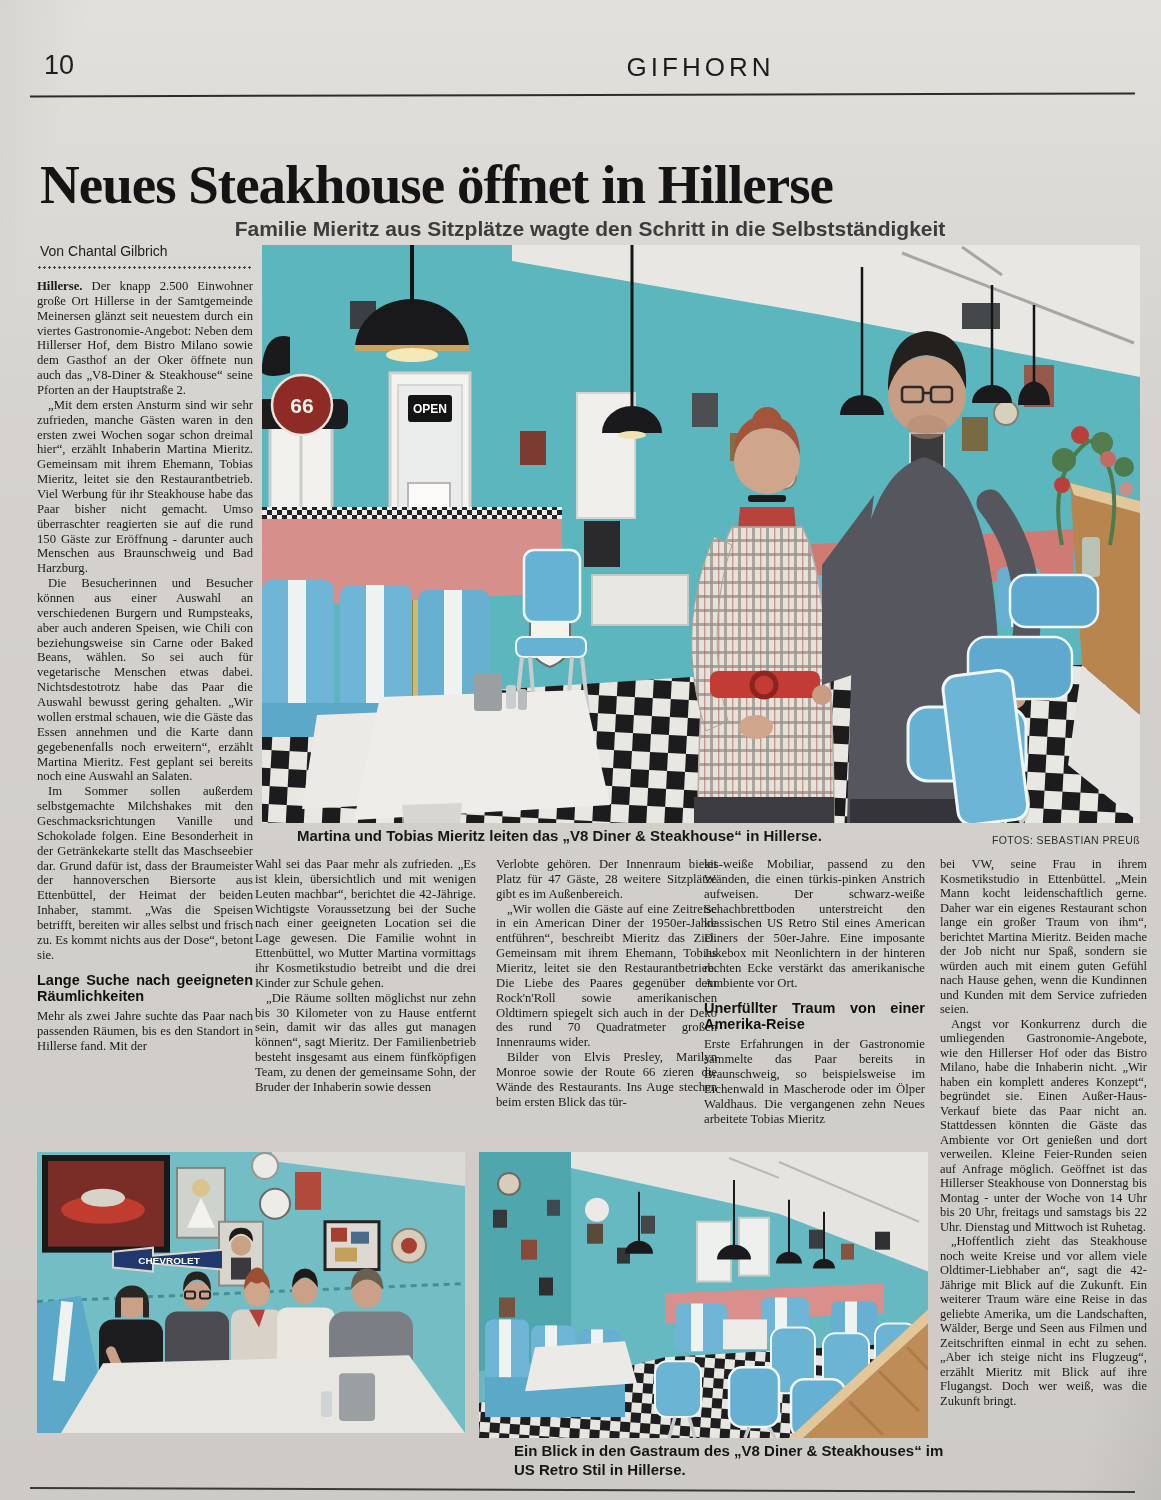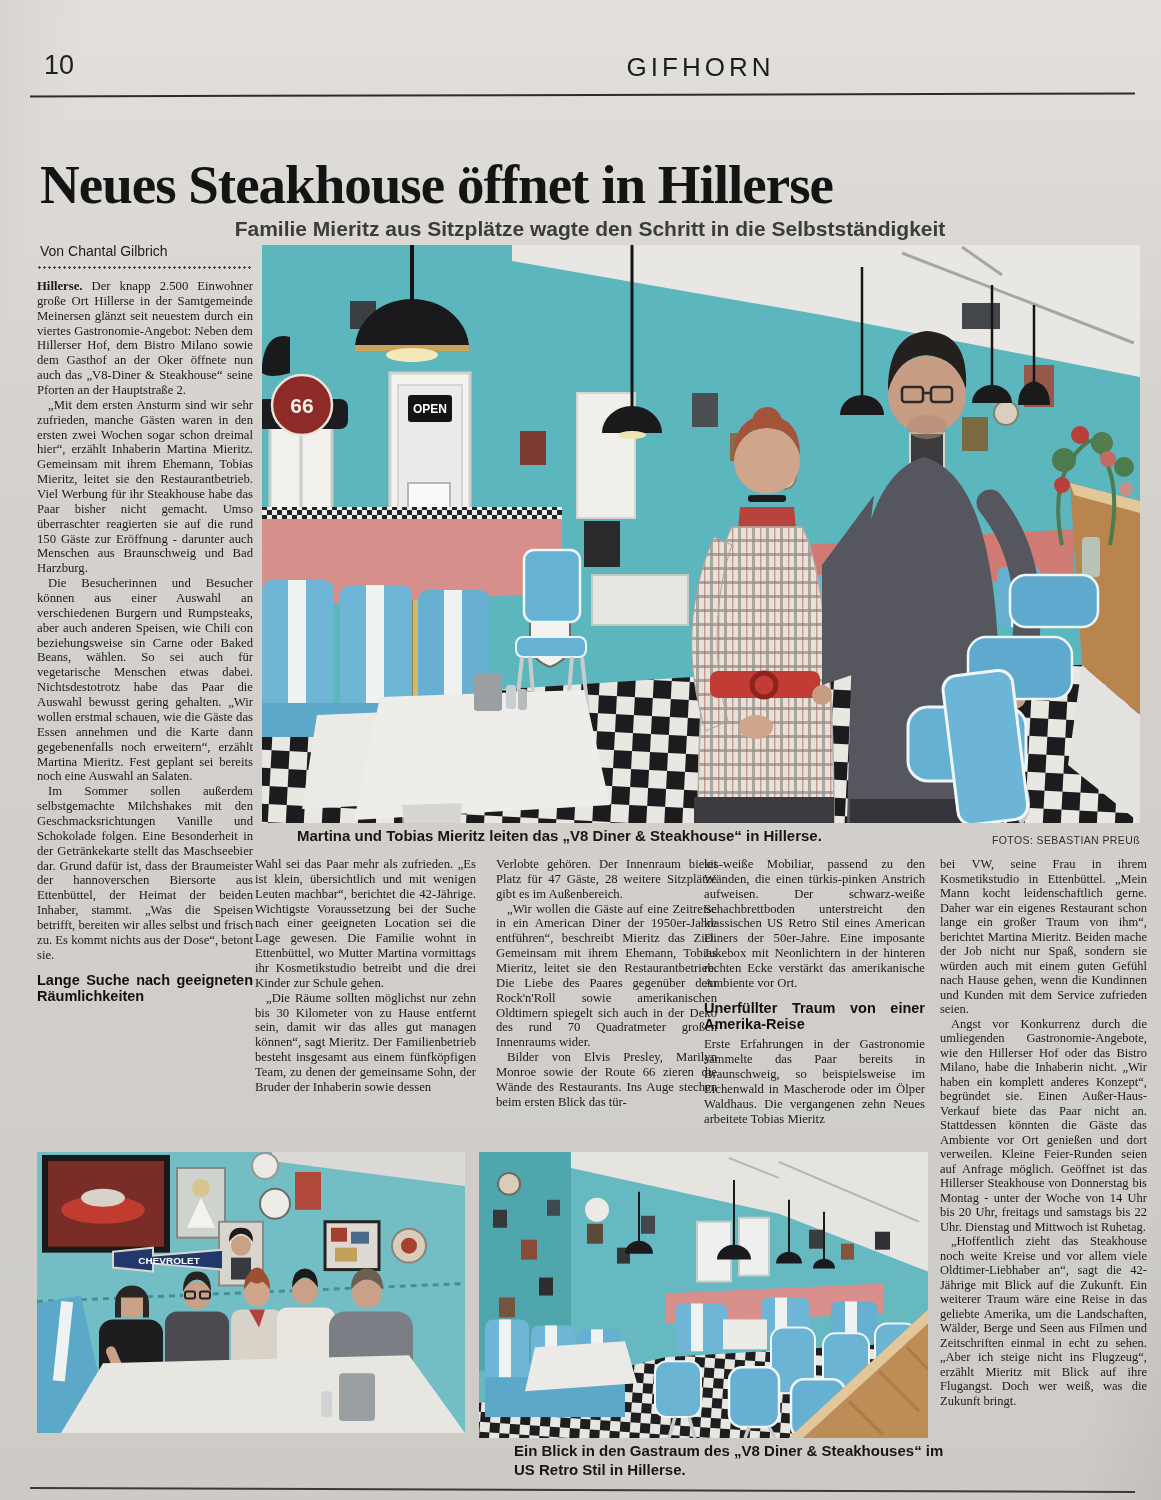--- a/index.html
+++ b/index.html
@@ -63,20 +63,21 @@
   <h2 class="abs subheadline">Familie Mieritz aus Sitzplätze wagte den Schritt in die Selbstständigkeit</h2>
   <div class="abs byline">Von Chantal Gilbrich</div>
   <div class="abs bylinerule"></div>
 
   <div class="abs col col1">
     <p class="np"><span class="lead">Hillerse.</span><span> Der knapp 2.500 Einwohner große Ort Hillerse in der Samtgemeinde Meinersen glänzt seit neuestem durch ein viertes Gastronomie-Angebot: Neben dem Hillerser Hof, dem Bistro Milano sowie dem Gasthof an der Oker öffnete nun auch das „V8-Diner &amp; Steakhouse“ seine Pforten an der Hauptstraße 2.</span></p>
     <p>„Mit dem ersten Ansturm sind wir sehr zufrieden, manche Gästen waren in den ersten zwei Wochen sogar schon dreimal hier“, erzählt Inhaberin Martina Mieritz. Gemeinsam mit ihrem Ehemann, Tobias Mieritz, leitet sie den Restaurantbetrieb. Viel Werbung für ihr Steakhouse habe das Paar bisher nicht gemacht. Umso überraschter reagierten sie auf die rund 150 Gäste zur Eröffnung - darunter auch Menschen aus Braunschweig und Bad Harzburg.</p>
     <p>Die Besucherinnen und Besucher können aus einer Auswahl an verschiedenen Burgern und Rumpsteaks, aber auch anderen Speisen, wie Chili con beziehungsweise sin Carne oder Baked Beans, wählen. So sei auch für vegetarische Menschen etwas dabei. Nichtsdestotrotz habe das Paar die Auswahl bewusst gering gehalten. „Wir wollen erstmal schauen, wie die Gäste das Essen annehmen und die Karte dann gegebenenfalls noch erweitern“, erzählt Martina Mieritz. Fest geplant sei bereits noch eine Auswahl an Salaten.</p>
     <p>Im Sommer sollen außerdem selbstgemachte Milchshakes mit den Geschmacksrichtungen Vanille und Schokolade folgen. Eine Besonderheit in der Getränkekarte stellt das Maschseebier dar. Grund dafür ist, dass der Braumeister der hannoverschen Biersorte aus Ettenbüttel, der Heimat der beiden Inhaber, stammt. „Was die Speisen betrifft, bereiten wir alles selbst und frisch zu. Es kommt nichts aus der Dose“, betont sie.</p>
     <h3>Lange Suche nach geeigneten Räumlichkeiten</h3>
+    <p class="np">Mehr als zwei Jahre suchte das Paar nach passenden Räumen, bis es den Standort in Hillerse fand. Mit der</p>
   </div>
 
   <figure class="abs mainphoto">
     <svg viewBox="0 0 878 578" preserveAspectRatio="none">
       <defs>
         <pattern id="chk" width="36" height="36" patternUnits="userSpaceOnUse" patternTransform="rotate(3)">
           <rect width="36" height="36" fill="#e9e7e2"></rect>
           <rect width="18" height="18" fill="#1c1c1e"></rect>
           <rect x="18" y="18" width="18" height="18" fill="#1c1c1e"></rect>
         </pattern>

